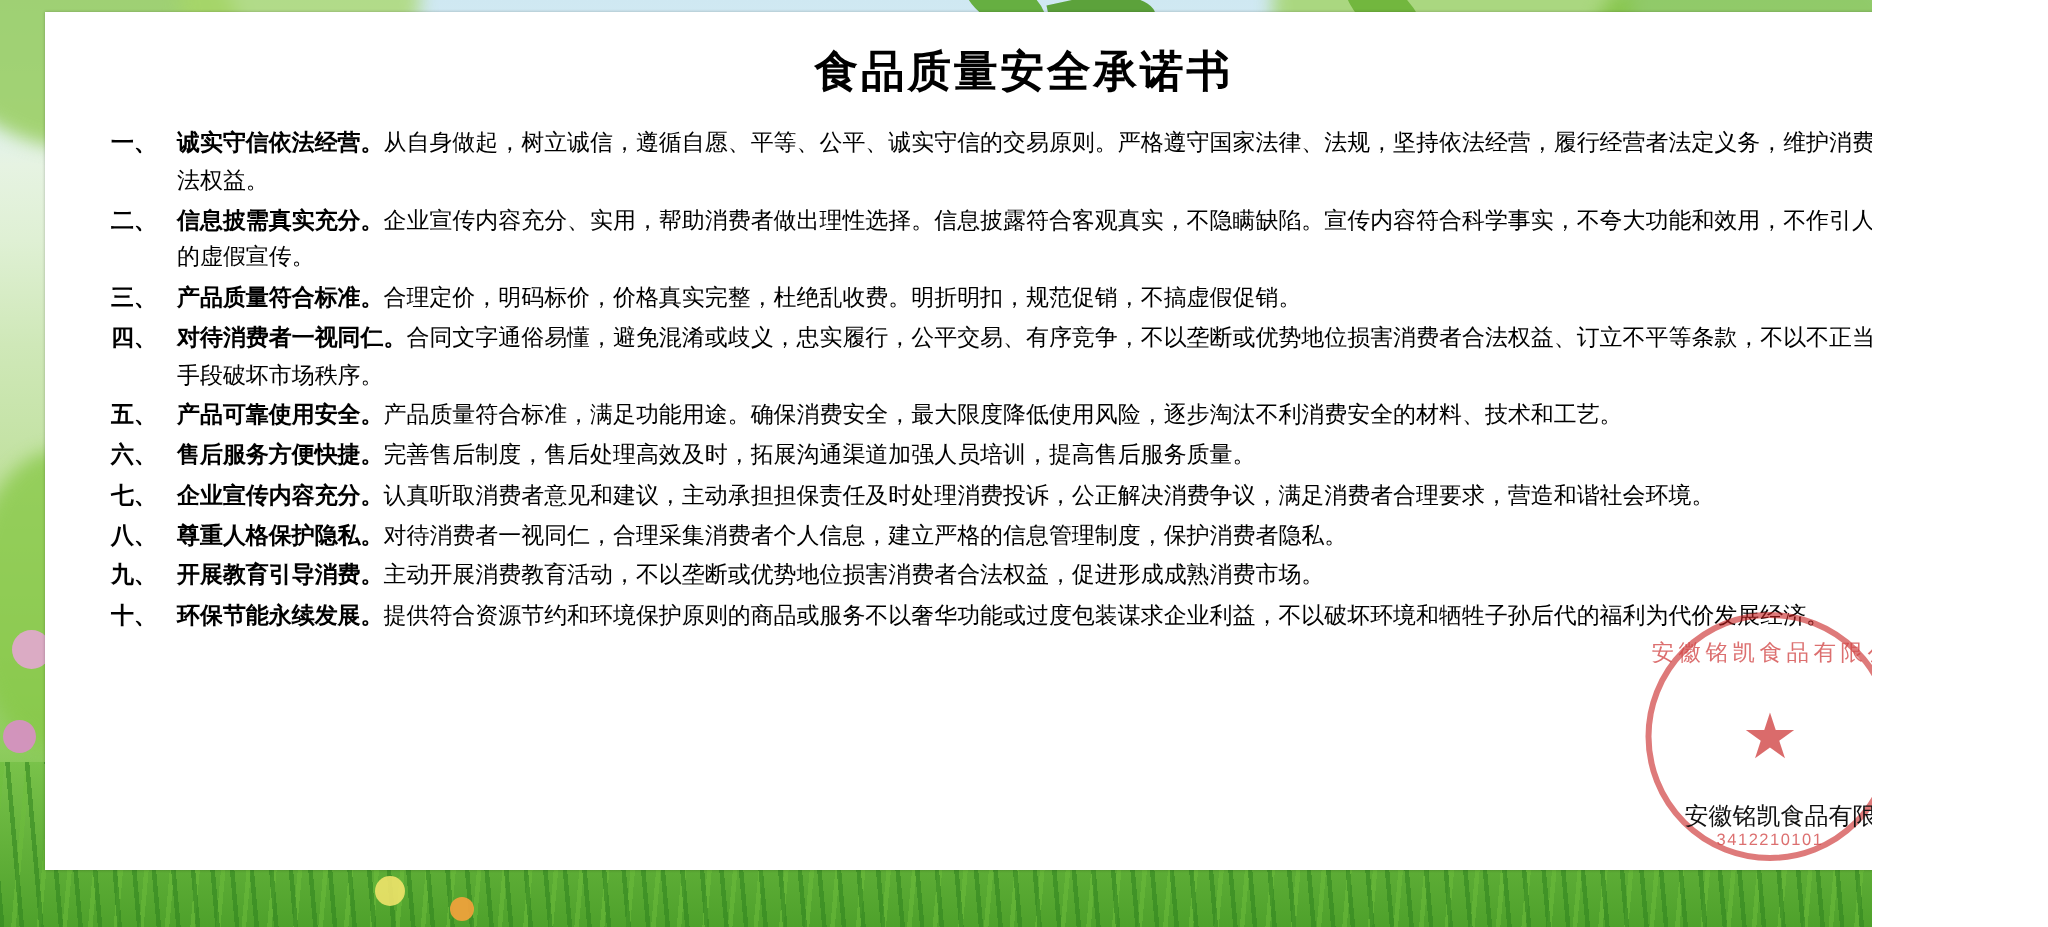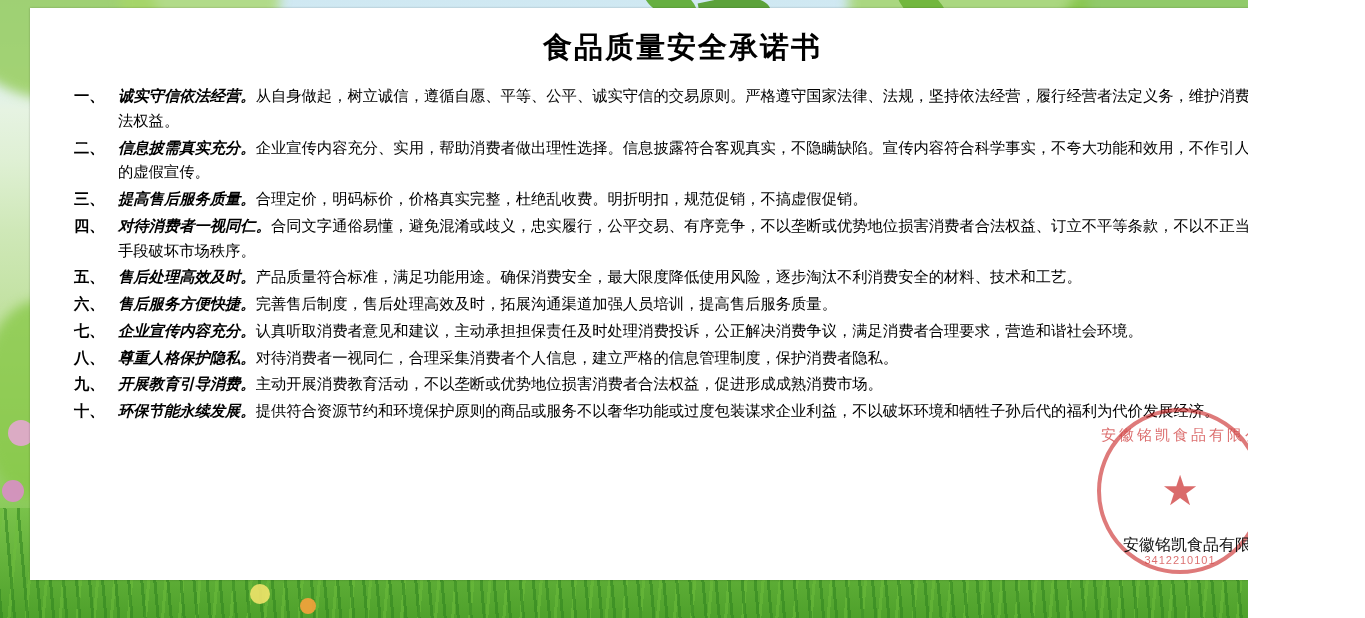--- a/index.html
+++ b/index.html
@@ -97,21 +97,20 @@
     flex: 0 0 auto;
     width: 44px;
     font-weight: bold;
     text-align: left;
   }
   .clause-body {
     flex: 1 1 auto;
   }
   .clause-head {
     font-weight: bold;
-    font-style: italic;
   }
   .clause-text {
     font-weight: normal;
   }
 
   
   .sign-block {
     position: absolute;
     right: 52px;
     bottom: 20px;
@@ -189,31 +188,31 @@
         <span class="clause-body"><span class="clause-head">诚实守信依法经营。</span><span class="clause-text">从自身做起，树立诚信，遵循自愿、平等、公平、诚实守信的交易原则。严格遵守国家法律、法规，坚持依法经营，履行经营者法定义务，维护消费者合法权益。</span></span>
       </div>
 
       <div class="clause">
         <span class="clause-num">二、</span>
         <span class="clause-body"><span class="clause-head">信息披需真实充分。</span><span class="clause-text">企业宣传内容充分、实用，帮助消费者做出理性选择。信息披露符合客观真实，不隐瞒缺陷。宣传内容符合科学事实，不夸大功能和效用，不作引人误解的虚假宣传。</span></span>
       </div>
 
       <div class="clause">
         <span class="clause-num">三、</span>
-        <span class="clause-body"><span class="clause-head">提高售后服务质量。</span><span class="clause-text">合理定价，明码标价，价格真实完整，杜绝乱收费。明折明扣，规范促销，不搞虚假促销。</span></span>
+        <span class="clause-body"><span class="clause-head">产品质量符合标准。</span><span class="clause-text">合理定价，明码标价，价格真实完整，杜绝乱收费。明折明扣，规范促销，不搞虚假促销。</span></span>
       </div>
 
       <div class="clause">
         <span class="clause-num">四、</span>
         <span class="clause-body"><span class="clause-head">对待消费者一视同仁。</span><span class="clause-text">合同文字通俗易懂，避免混淆或歧义，忠实履行，公平交易、有序竞争，不以垄断或优势地位损害消费者合法权益、订立不平等条款，不以不正当经营手段破坏市场秩序。</span></span>
       </div>
 
       <div class="clause">
         <span class="clause-num">五、</span>
-        <span class="clause-body"><span class="clause-head">售后处理高效及时。</span><span class="clause-text">产品质量符合标准，满足功能用途。确保消费安全，最大限度降低使用风险，逐步淘汰不利消费安全的材料、技术和工艺。</span></span>
+        <span class="clause-body"><span class="clause-head">产品可靠使用安全。</span><span class="clause-text">产品质量符合标准，满足功能用途。确保消费安全，最大限度降低使用风险，逐步淘汰不利消费安全的材料、技术和工艺。</span></span>
       </div>
 
       <div class="clause">
         <span class="clause-num">六、</span>
         <span class="clause-body"><span class="clause-head">售后服务方便快捷。</span><span class="clause-text">完善售后制度，售后处理高效及时，拓展沟通渠道加强人员培训，提高售后服务质量。</span></span>
       </div>
 
       <div class="clause">
         <span class="clause-num">七、</span>
         <span class="clause-body"><span class="clause-head">企业宣传内容充分。</span><span class="clause-text">认真听取消费者意见和建议，主动承担担保责任及时处理消费投诉，公正解决消费争议，满足消费者合理要求，营造和谐社会环境。</span></span>

